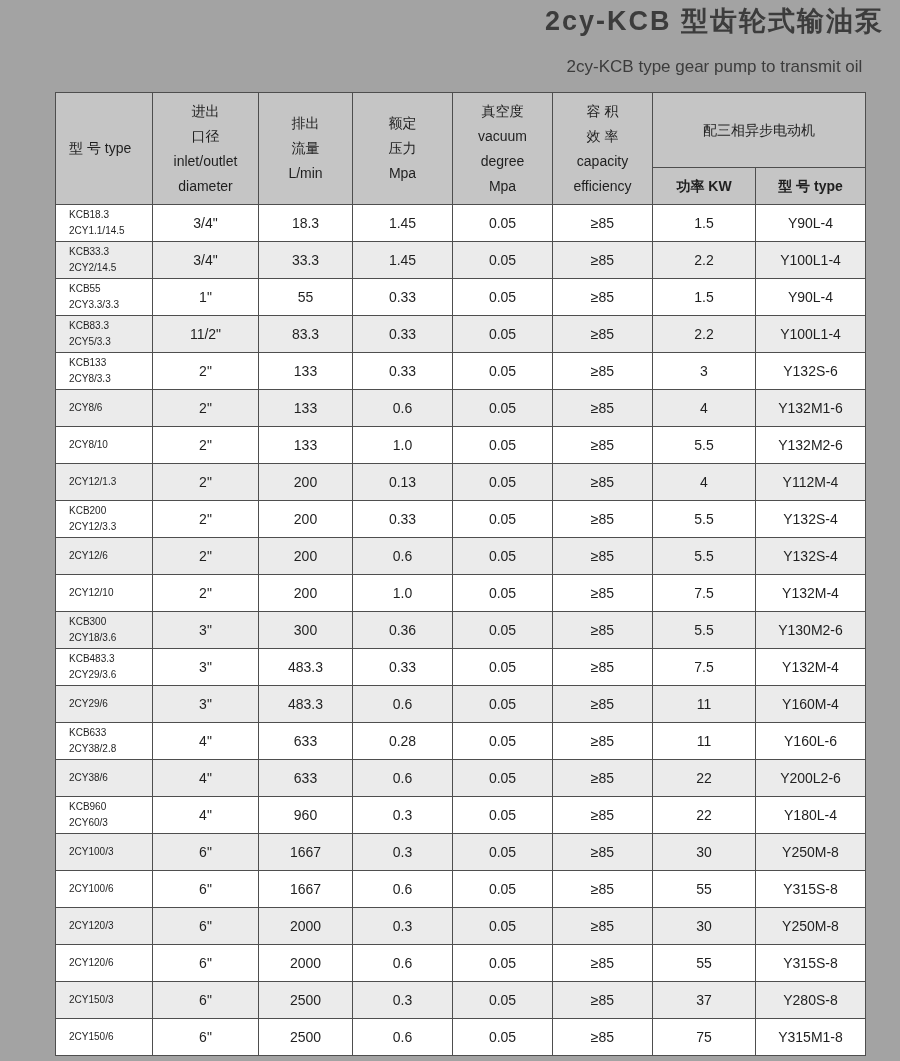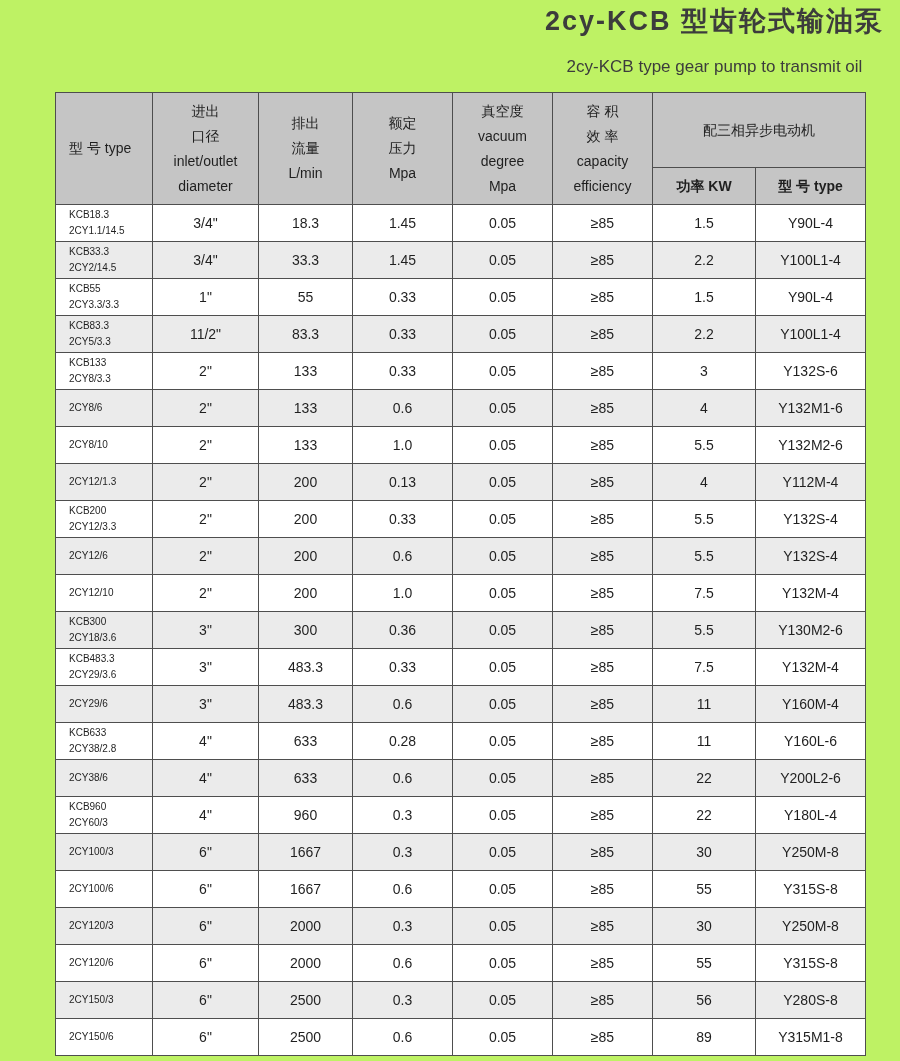--- a/index.html
+++ b/index.html
@@ -2,21 +2,21 @@
 <html style="--header-bg: #c5c5c5; --row-alt-bg: #ebebeb; --border-color: #4e4e4e; --bar-gradient-start: #b2b2b2; --title-color: #3c3c3c;"><head>
 <meta charset="utf-8">
 <style>
   html,body { margin:0; padding:0; background:#ffffff; }
   body {
     width:900px;
     font-family:"Liberation Sans","DejaVu Sans",sans-serif;
     color:#1f1f1f;
     -webkit-font-smoothing:antialiased;
   }
-  .page { position:relative; width:900px; height:1061px; background:#bef264; overflow:hidden; }
+  .page { position:relative; width:900px; height:1061px; background:#a3a3a3; overflow:hidden; }
 
   .title-block { position:absolute; top:3px; right:16px; text-align:center; }
   .title-zh {
     margin:0; font-size:27px; font-weight:bold; letter-spacing:2px;
     color:var(--title-color,#3c3c3c); white-space:nowrap;
   }
   .title-en { font-size:17px; color:var(--title-color,#3c3c3c); margin-top:18px; white-space:nowrap; }
 
   .section-bar {
     position:absolute; top:57px; left:53px; width:432px; height:31px;
@@ -318,29 +318,29 @@
           <td>55</td>
           <td>Y315S-8</td>
         </tr>
         <tr class="alt">
           <td class="model-cell">2CY150/3</td>
           <td>6"</td>
           <td>2500</td>
           <td>0.3</td>
           <td>0.05</td>
           <td>≥85</td>
-          <td>56</td>
+          <td>37</td>
           <td>Y280S-8</td>
         </tr>
         <tr>
           <td class="model-cell">2CY150/6</td>
           <td>6"</td>
           <td>2500</td>
           <td>0.6</td>
           <td>0.05</td>
           <td>≥85</td>
-          <td>89</td>
+          <td>75</td>
           <td>Y315M1-8</td>
         </tr>
       </tbody>
   </table>
 
 </div>
 
 </body></html>

